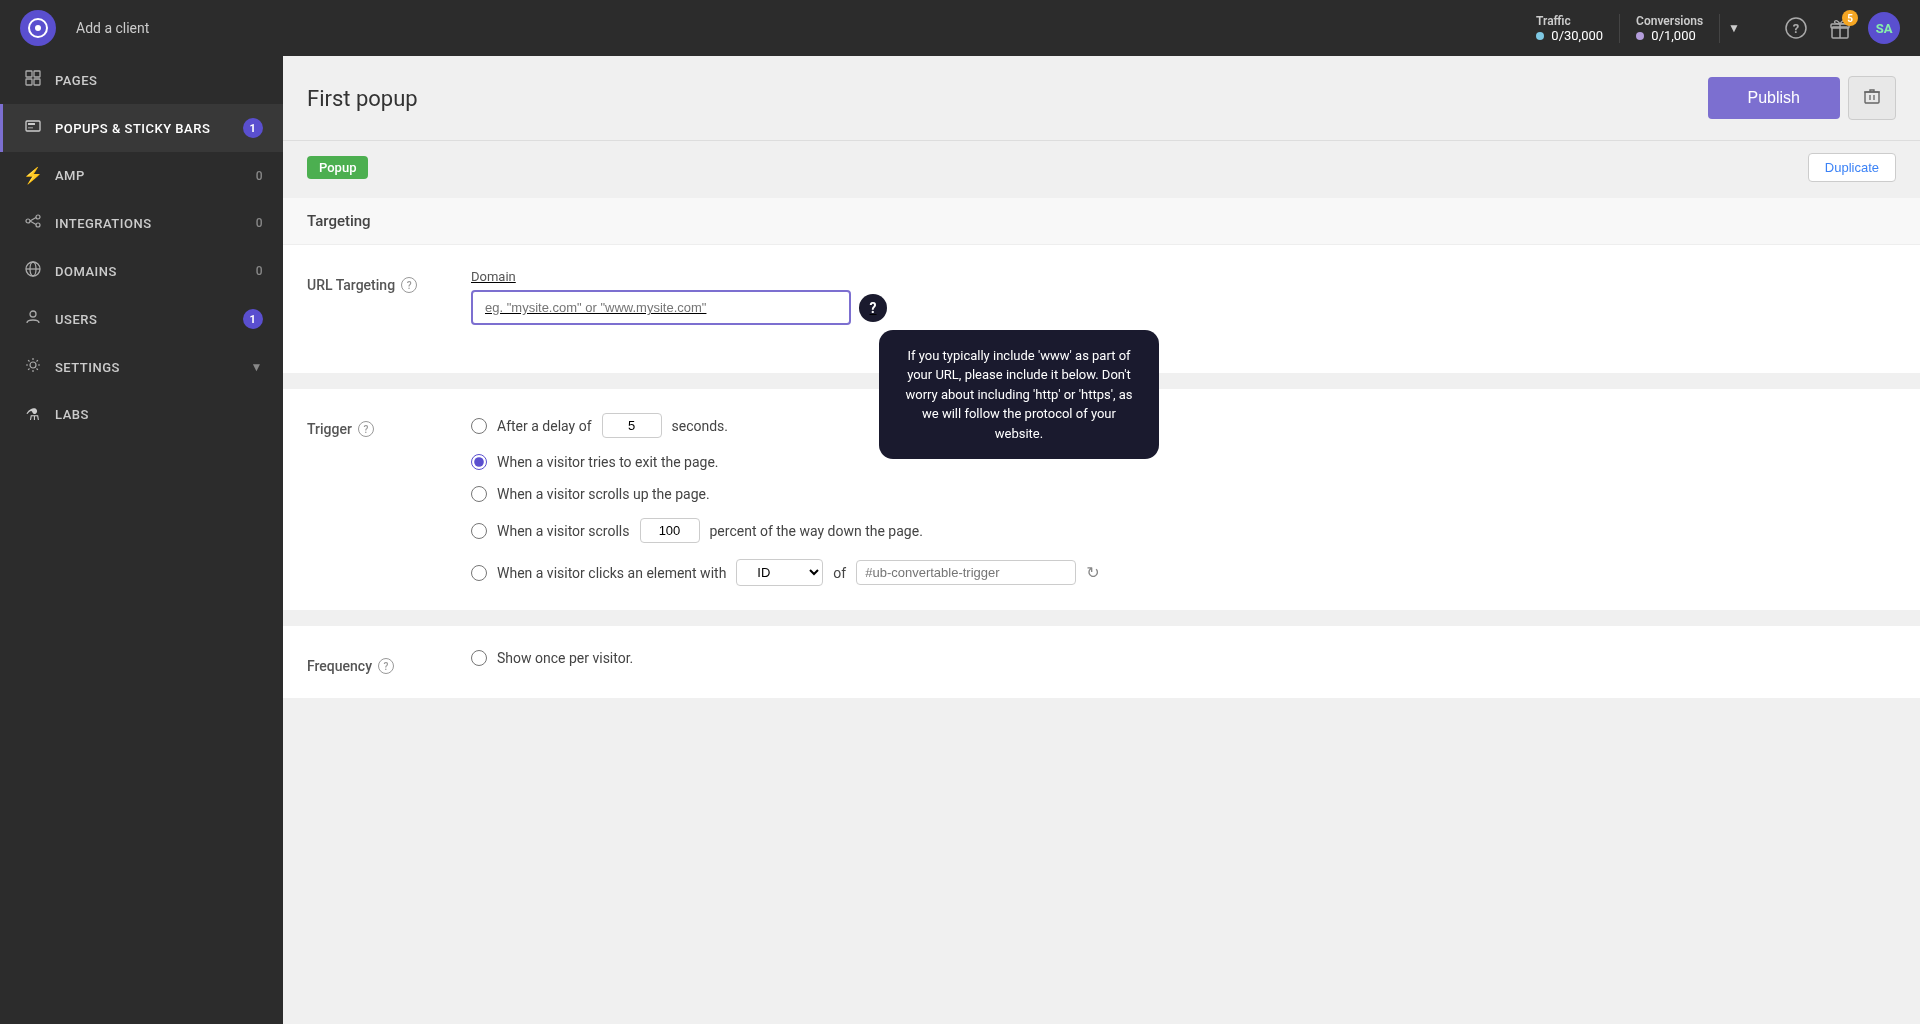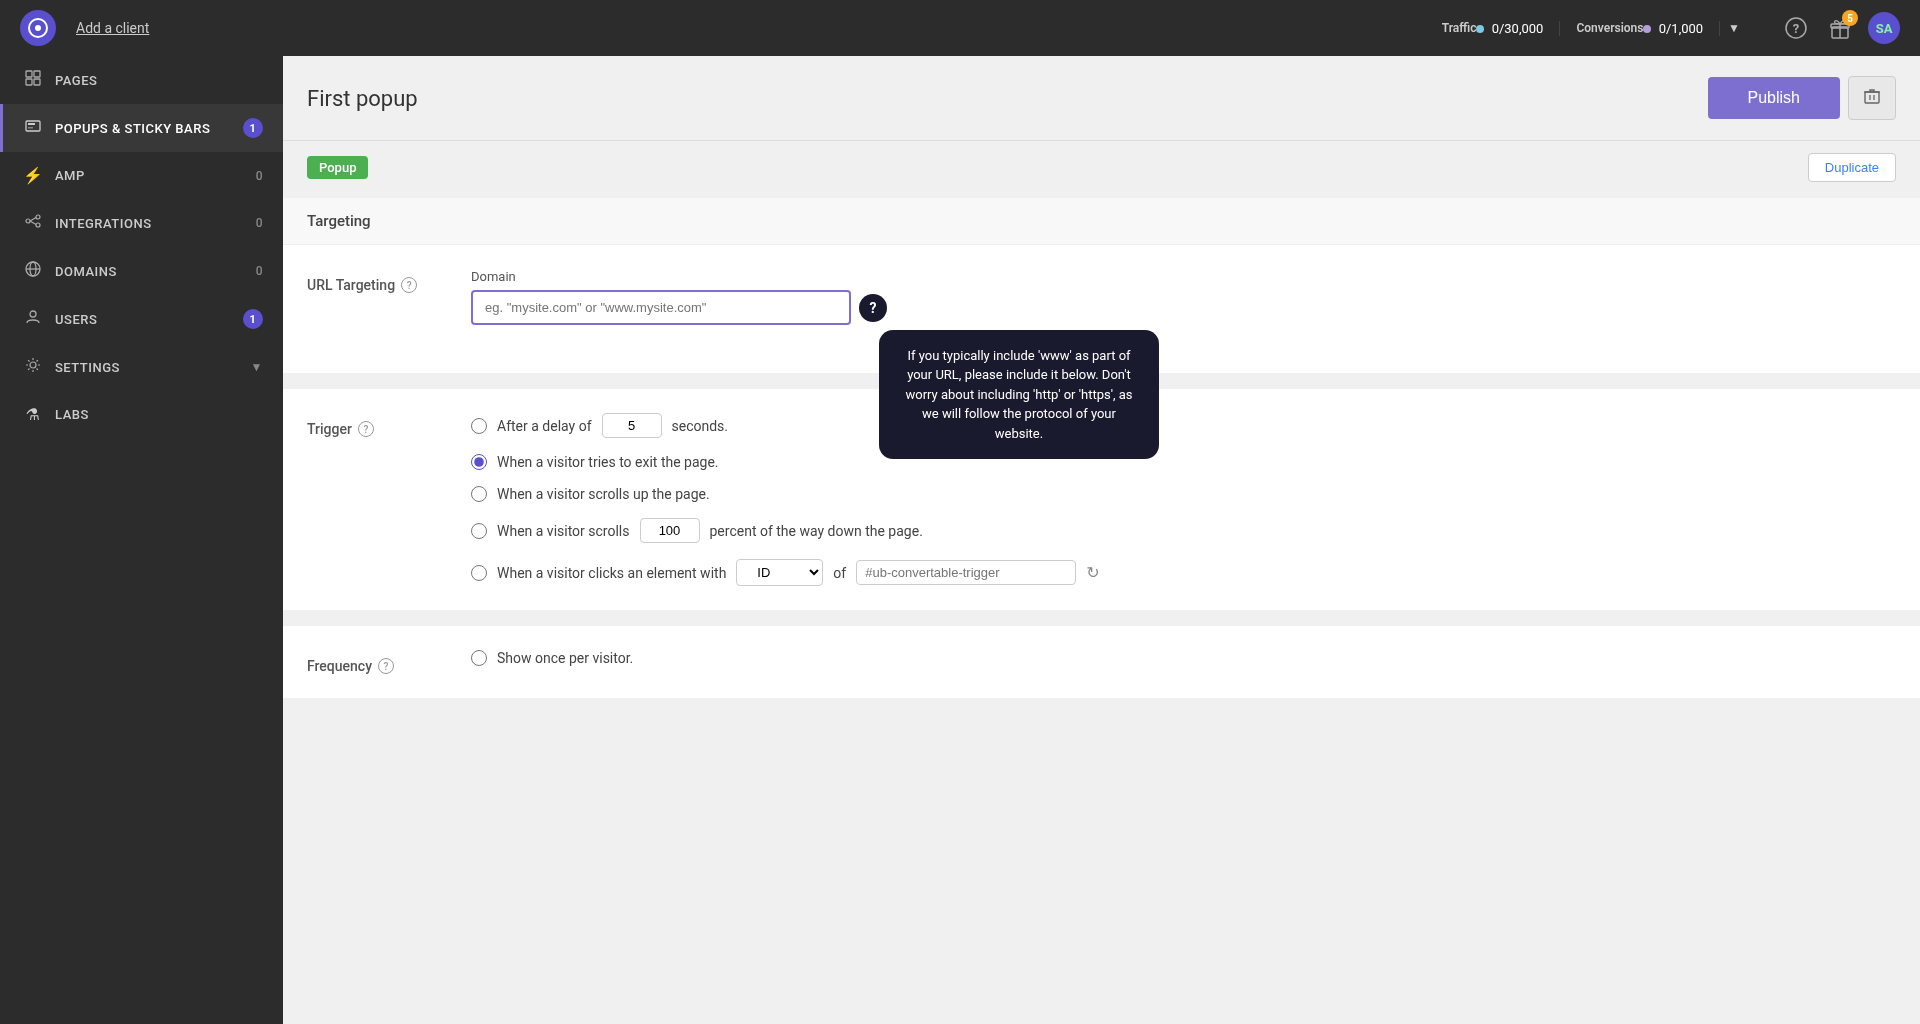--- a/index.html
+++ b/index.html
@@ -18,30 +18,29 @@
     .topbar-logo {
       width: 36px; height: 36px;
       background: #5a4fcf;
       border-radius: 50%;
       display: flex; align-items: center; justify-content: center;
       color: white; font-weight: bold; font-size: 16px;
       flex-shrink: 0;
     }
     .topbar-add-client {
       color: #ccc;
-      text-decoration: underline;
       font-size: 14px;
       cursor: pointer;
     }
     .topbar-spacer { flex: 1; }
     .topbar-stats {
       display: flex; align-items: center; gap: 0;
     }
     .topbar-stat {
-      display: flex; flex-direction: row; align-items: flex-start;
+      display: flex; flex-direction: column; align-items: flex-start;
       padding: 0 16px;
       border-right: 1px solid #444;
     }
     .topbar-stat:last-child { border-right: none; }
     .topbar-stat-label { color: #ccc; font-size: 12px; font-weight: 600; }
     .topbar-stat-value { color: white; font-size: 13px; }
     .topbar-stat-dot { display: inline-block; width: 8px; height: 8px; border-radius: 50%; margin-right: 4px; }
     .topbar-chevron { color: #ccc; font-size: 12px; padding: 0 8px; cursor: pointer; }
     .topbar-icons { display: flex; align-items: center; gap: 12px; padding-left: 12px; }
     .topbar-icon-btn {
@@ -201,21 +200,21 @@
       min-width: 140px;
       display: flex; align-items: center; gap: 6px;
       padding-top: 8px;
     }
     .help-circle {
       display: inline-flex; align-items: center; justify-content: center;
       width: 16px; height: 16px; border-radius: 50%;
       border: 1px solid #999; color: #999;
       font-size: 10px; cursor: pointer;
     }
-    .field-content { flex: 1; }
+    .field-content { flex: 1; text-decoration: underline; }
     .domain-label { font-size: 13px; color: #555; margin-bottom: 6px; }
     .domain-input-row { display: flex; align-items: center; gap: 8px; position: relative; }
     .domain-input {
       width: 380px;
       padding: 8px 12px;
       border: 2px solid #7c6fd0;
       border-radius: 4px;
       font-size: 13px; color: #888;
       outline: none;
     }

